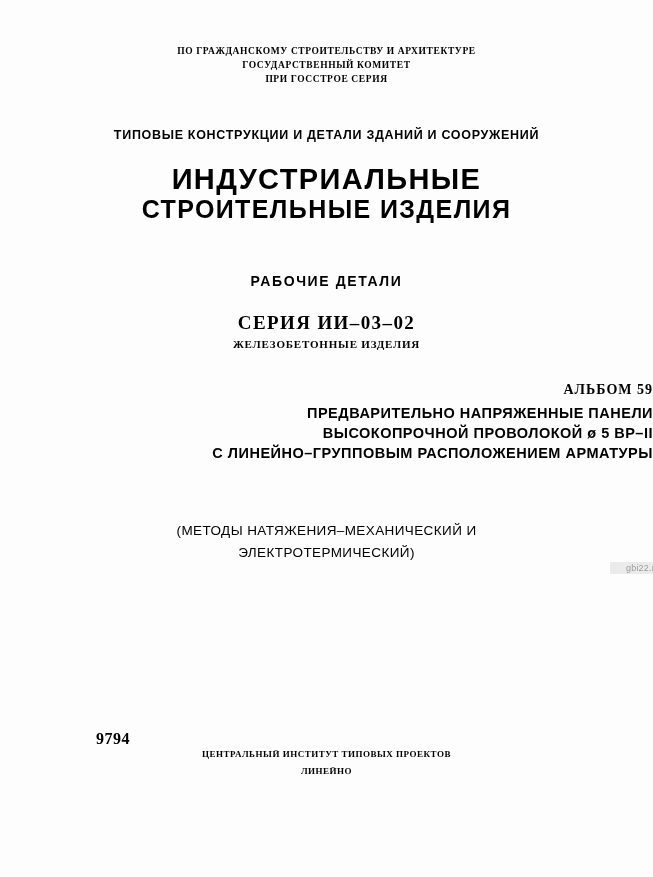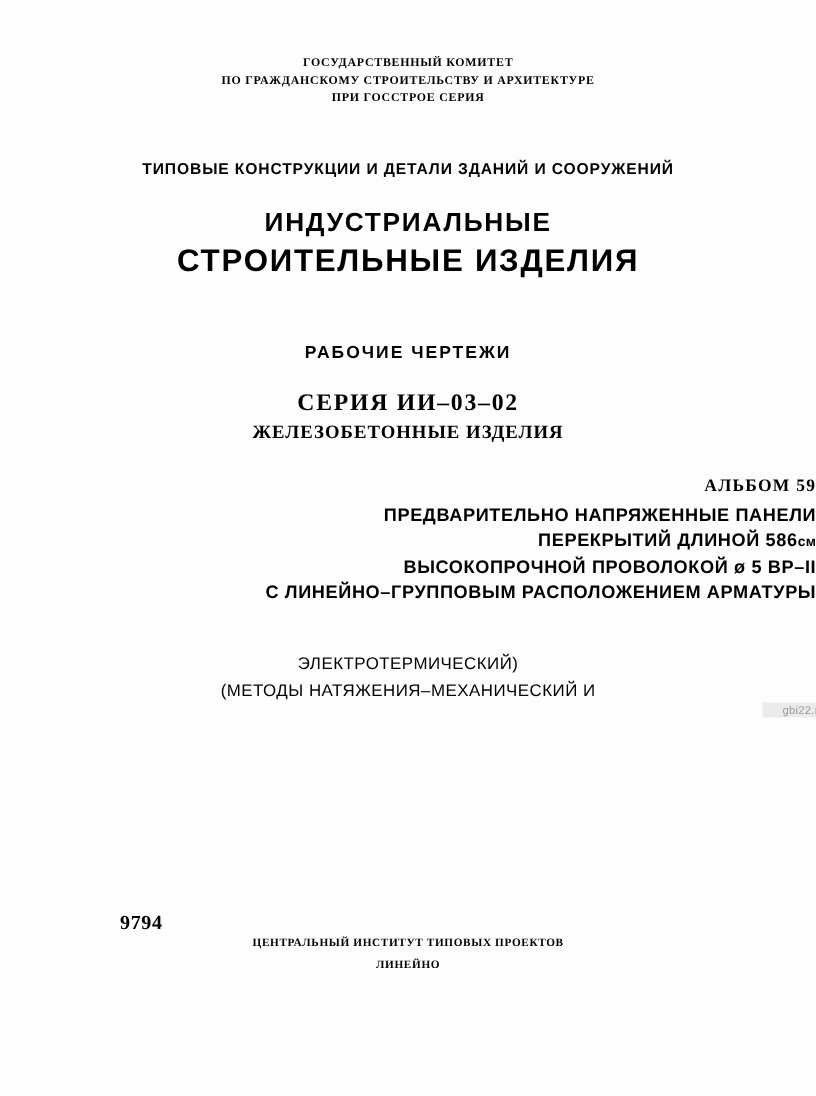--- a/index.html
+++ b/index.html
@@ -56,21 +56,21 @@
     position: absolute;
     left: 0;
     top: 164px;
     width: 653px;
     text-align: center;
     font-family: "Liberation Sans", sans-serif;
     font-weight: bold;
     letter-spacing: 1.4px;
     line-height: 30px;
   }
-  .big-title .l1 { font-size: 21px; }
+  .big-title .l1 { font-size: 29px; }
   .big-title .l2 { font-size: 25px; }
   .big-title .l3 { font-size: 20px; letter-spacing: 1.2px; }
 
   
   .working {
     position: absolute;
     left: 0;
     top: 273px;
     width: 653px;
     text-align: center;
@@ -84,21 +84,21 @@
   .series {
     position: absolute;
     left: 0;
     top: 312px;
     width: 653px;
     text-align: center;
     font-family: "Liberation Serif", serif;
     font-weight: bold;
   }
   .series .s1 { font-size: 19px; letter-spacing: 1.4px; }
-  .series .s2 { font-size: 15px; letter-spacing: 0.8px; margin-top: 4px; }
+  .series .s2 { font-size: 11px; letter-spacing: 0.8px; margin-top: 4px; }
 
   
   .album {
     position: absolute;
     left: 0;
     top: 382px;
     width: 653px;
     text-align: right;
   }
   .album .a-head {
@@ -171,52 +171,49 @@
     letter-spacing: 0.5px;
     line-height: 17px;
   }
 </style>
 </head>
 <body>
 
 <div class="page">
 
   <div class="committee">
+    <div>ПО ГРАЖДАНСКОМУ СТРОИТЕЛЬСТВУ И АРХИТЕКТУРЕ</div>
     <div>ГОСУДАРСТВЕННЫЙ КОМИТЕТ</div>
-    <div>ПО ГРАЖДАНСКОМУ СТРОИТЕЛЬСТВУ И АРХИТЕКТУРЕ</div>
     <div>ПРИ ГОССТРОЕ СЕРИЯ</div>
   </div>
 
   <div class="typical-line">ТИПОВЫЕ КОНСТРУКЦИИ И ДЕТАЛИ ЗДАНИЙ И СООРУЖЕНИЙ</div>
 
   <div class="big-title">
     <div class="l1">ИНДУСТРИАЛЬНЫЕ</div>
     <div class="l2">СТРОИТЕЛЬНЫЕ ИЗДЕЛИЯ</div>
   </div>
 
-  <div class="working">РАБОЧИЕ ЧЕРТЕЖИ</div>
+  <div class="working">РАБОЧИЕ ДЕТАЛИ</div>
 
   <div class="series">
     <div class="s1">СЕРИЯ ИИ–03–02</div>
     <div class="s2">ЖЕЛЕЗОБЕТОННЫЕ ИЗДЕЛИЯ</div>
   </div>
 
   <div class="album">
     <div class="a-head">АЛЬБОМ 59</div>
     <div class="a-line">ПРЕДВАРИТЕЛЬНО  НАПРЯЖЕННЫЕ ПАНЕЛИ</div>
-    <div class="a-line">
-      <span>ПЕРЕКРЫТИЙ ДЛИНОЙ 586</span><span class="sm">см</span>
-    </div>
     <div class="a-line">ВЫСОКОПРОЧНОЙ ПРОВОЛОКОЙ ø 5 ВР–II</div>
     <div class="a-line">С ЛИНЕЙНО–ГРУППОВЫМ РАСПОЛОЖЕНИЕМ АРМАТУРЫ</div>
   </div>
 
   <div class="methods">
+    <div>(МЕТОДЫ НАТЯЖЕНИЯ–МЕХАНИЧЕСКИЙ И</div>
     <div>ЭЛЕКТРОТЕРМИЧЕСКИЙ)</div>
-    <div>(МЕТОДЫ НАТЯЖЕНИЯ–МЕХАНИЧЕСКИЙ И</div>
   </div>
 
   <div class="watermark">gbi22.ru</div>
 
   <div class="code">9794</div>
 
   <div class="footer">
     <div>ЦЕНТРАЛЬНЫЙ ИНСТИТУТ ТИПОВЫХ ПРОЕКТОВ</div>
     <div>ЛИНЕЙНО</div>
   </div>

